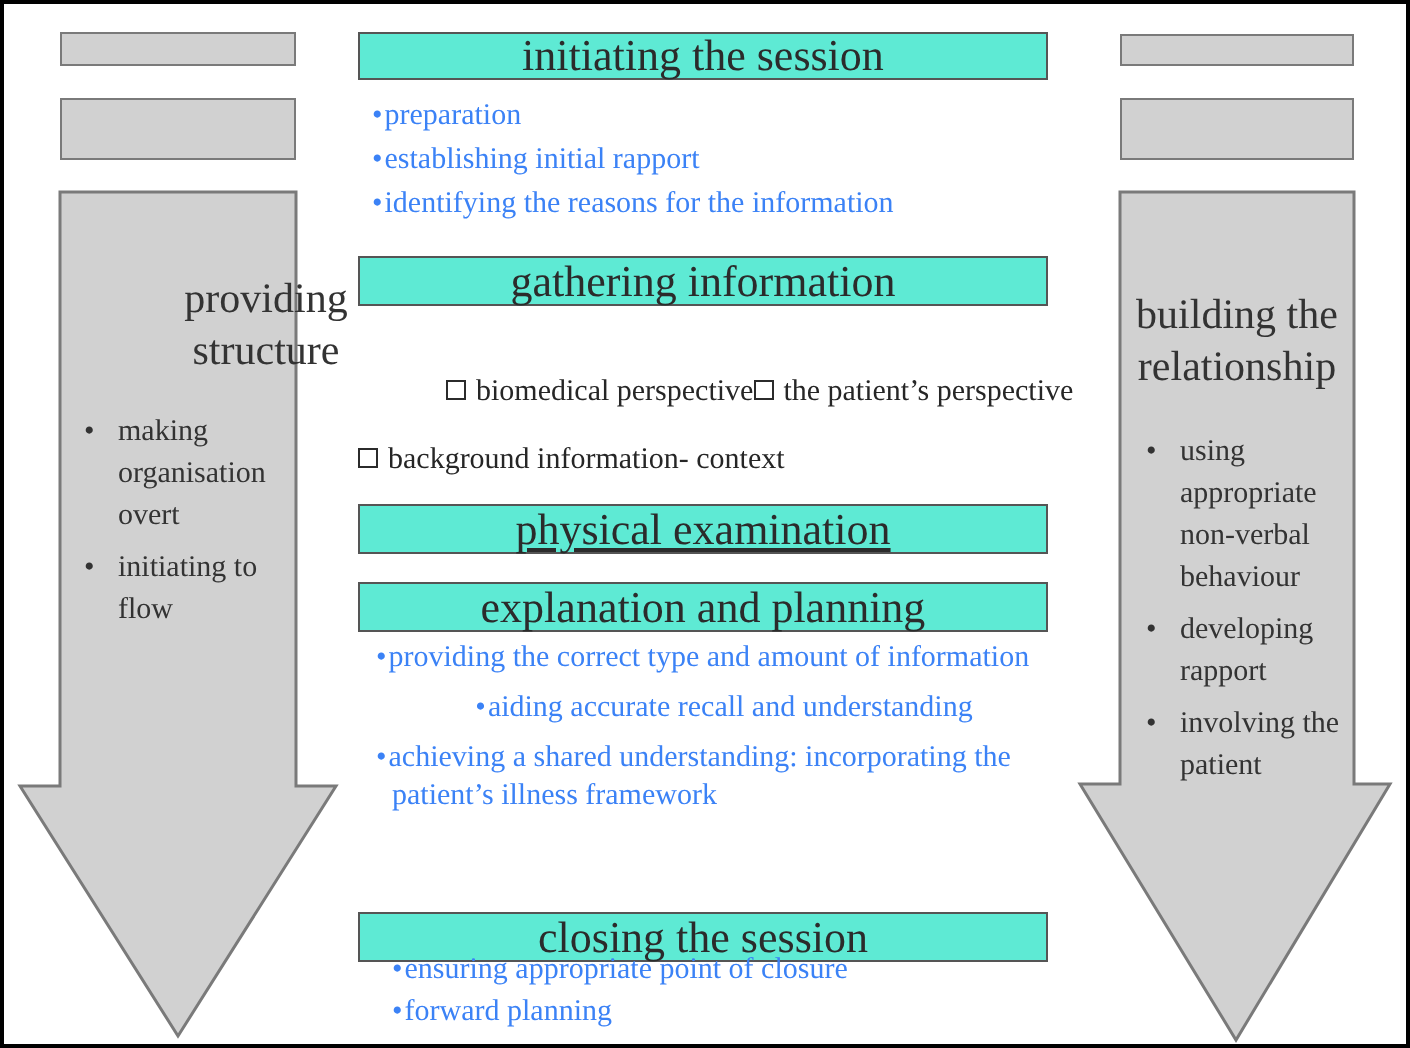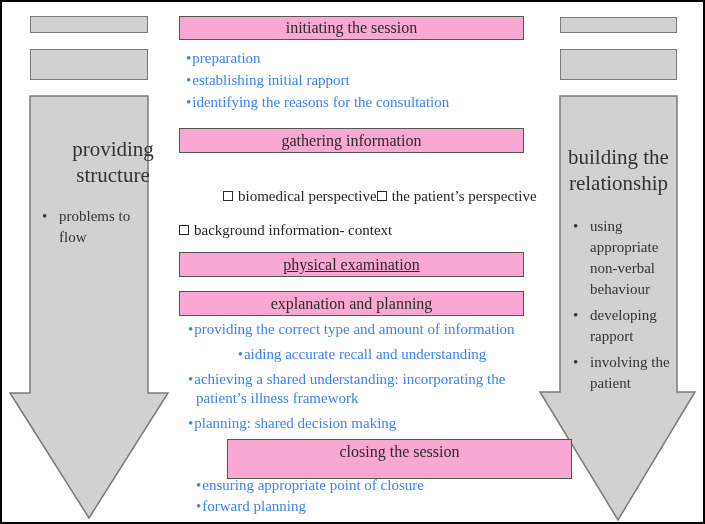--- a/index.html
+++ b/index.html
@@ -41,24 +41,24 @@
   .arrow-bullets li::before{
     content:"\2022";
     position:absolute;
     left:-17px;top:0;
   }
   
   .hdr{
     position:absolute;
     left:177px;width:345px;
     box-sizing:border-box;
-    background:#f9a8d4;
+    background:#5eead4;
     border:1.5px solid #555;
     text-align:center;
-    font-size:16px;
+    font-size:22px;
     color:#2b2b2b;
   }
   
   .bullets{
     position:absolute;
     margin:0;padding:0;
     list-style:none;
     font-size:15px;
     color:#3b82f6;
   }
@@ -85,56 +85,56 @@
   <svg class="layer" width="705" height="524" viewBox="0 0 705 524">
     <polygon points="28,94 146,94 146,391 166,391 87,516 8,391 28,391" fill="#d1d1d1" stroke="#7a7a7a" stroke-width="1.5"></polygon>
     <polygon points="558,94 675,94 675,390 693,390 616,518 538,390 558,390" fill="#d1d1d1" stroke="#7a7a7a" stroke-width="1.5"></polygon>
   </svg>
 
   <div class="seg" style="left:28px;top:14px;width:118px;height:17px;"></div>
   <div class="seg" style="left:28px;top:47px;width:118px;height:31px;"></div>
   <div class="seg" style="left:558px;top:15px;width:117px;height:16px;"></div>
   <div class="seg" style="left:558px;top:47px;width:117px;height:31px;"></div>
 
-  <div class="arrow-title" style="left:20px;top:134px;width:118px;padding-left:32px;">providing structure</div>
+  <div class="arrow-title" style="left:40px;top:134px;width:118px;padding-left:32px;">providing structure</div>
   <ul class="arrow-bullets" style="left:57px;top:204px;width:85px;">
-    <li>problems to flow</li>
+    <li>making organisation overt</li>
+    <li>initiating to flow</li>
   </ul>
 
   <div class="arrow-title" style="left:558px;top:142px;width:117px;">building the relationship</div>
   <ul class="arrow-bullets" style="left:588px;top:214px;width:86px;">
     <li>using appropriate non-verbal behaviour</li>
     <li>developing rapport</li>
     <li>involving the patient</li>
   </ul>
 
   <div class="hdr" style="top:14px;height:24px;line-height:22px;">initiating the session</div>
   <ul class="bullets" style="left:184px;top:45px;width:340px;line-height:22px;">
     <li>preparation</li>
     <li>establishing initial rapport</li>
-    <li>identifying the reasons for the consultation</li>
+    <li>identifying the reasons for the information</li>
   </ul>
 
   <div class="hdr" style="top:126px;height:25px;line-height:23px;">gathering information</div>
   <div class="chkline" style="left:184px;top:186px;margin-left:37px;">
     <span><span class="sq"></span><span>biomedical perspective</span></span><span><span class="sq"></span><span>the patient’s perspective</span></span>
   </div>
   <div class="chkline center-line" style="top:220px;">
     <span class="sq"></span><span>background information- context</span>
   </div>
 
   <div class="hdr" style="top:250px;height:25px;line-height:23px;text-decoration:underline;">physical examination</div>
 
   <div class="hdr" style="top:289px;height:25px;line-height:23px;">explanation and planning</div>
   <ul class="bullets" style="left:186px;top:318px;width:348px;line-height:19px;">
     <li style="margin-bottom:6px;">providing the correct type and amount of information</li>
     <li style="margin-bottom:6px;text-align:center;">aiding accurate recall and understanding</li>
     <li style="margin-bottom:6px;">achieving a shared understanding: incorporating the patient’s illness framework</li>
-    <li>planning: shared decision making</li>
   </ul>
 
-  <div class="hdr" style="top:437px;height:40px;line-height:23px;margin-left:48px;">closing the session</div>
+  <div class="hdr" style="top:454px;height:25px;line-height:23px;">closing the session</div>
   <ul class="bullets" style="left:194px;top:473px;width:330px;line-height:21px;">
     <li>ensuring appropriate point of closure</li>
     <li>forward planning</li>
   </ul>
 
 </div>
 
 </body></html>

